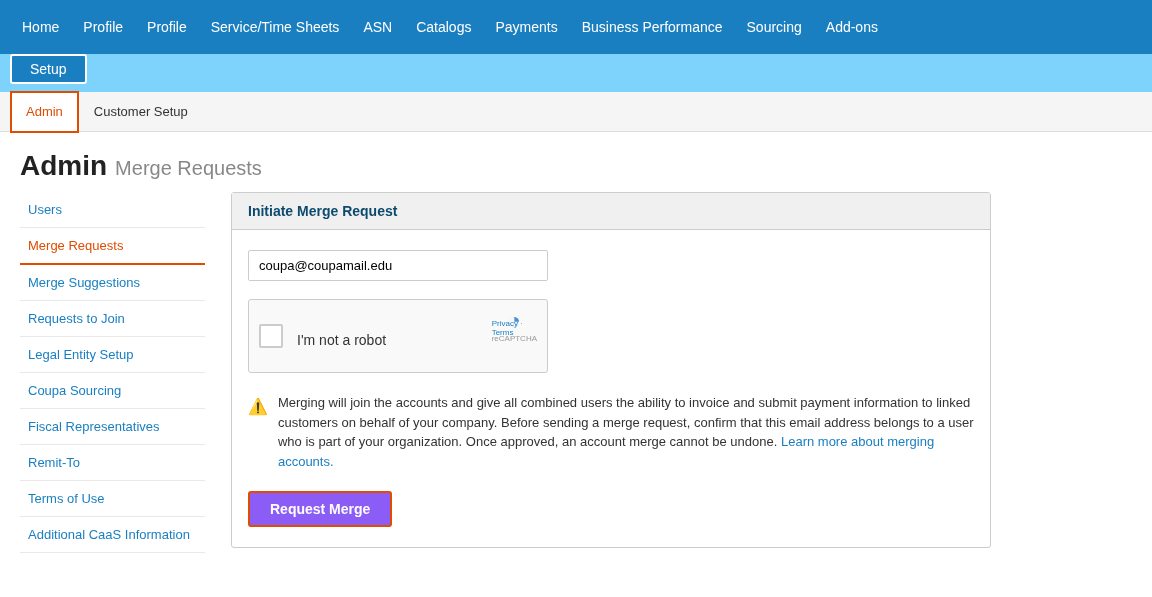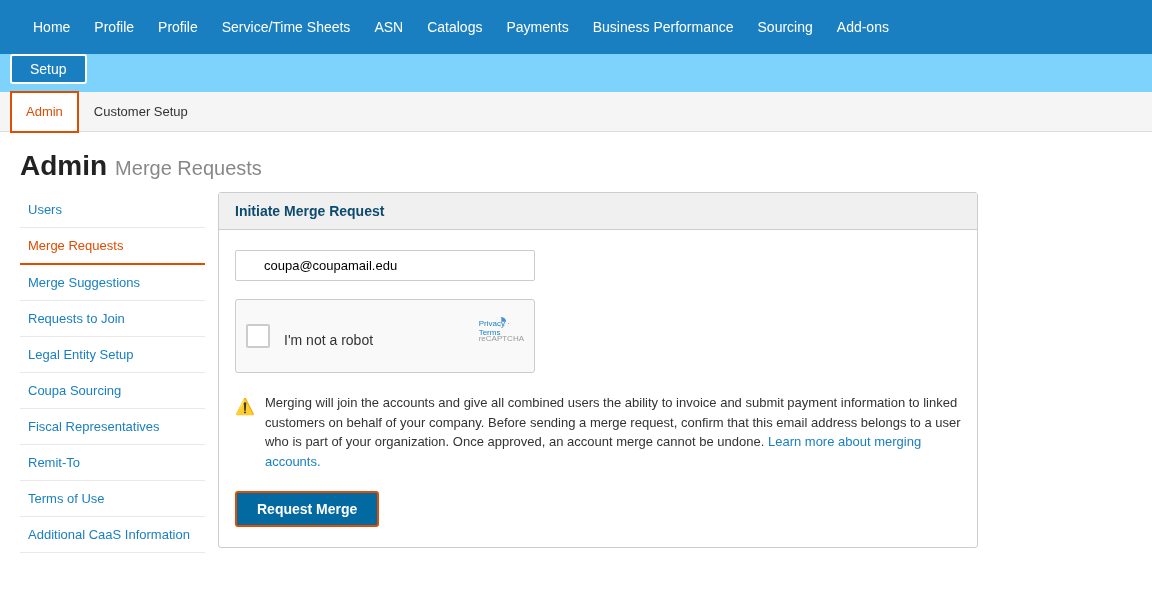--- a/index.html
+++ b/index.html
@@ -3,21 +3,21 @@
   <meta charset="utf-8">
   <style>
     * { box-sizing: border-box; margin: 0; padding: 0; }
     body { font-family: Arial, sans-serif; font-size: 13px; background: #fff; color: #333; }
 
     
     .top-nav {
       background: #1a7fc1;
       display: flex;
       align-items: center;
-      padding: 0 21px;
+      padding: 0 10px;
       height: 54px;
     }
     .top-nav a {
       color: #fff;
       text-decoration: none;
       padding: 0 12px;
       font-size: 14px;
       line-height: 54px;
       white-space: nowrap;
     }
@@ -76,21 +76,21 @@
     .page-subtitle {
       font-size: 20px;
       color: #888;
       font-weight: normal;
     }
 
     
     .main-layout {
       display: flex;
       padding: 0 20px;
-      gap: 13px;
+      gap: 26px;
     }
 
     
     .sidebar {
       width: 185px;
       flex-shrink: 0;
     }
     .sidebar-item {
       padding: 10px 0 10px 8px;
       border-bottom: 1px solid #e8e8e8;
@@ -122,21 +122,21 @@
       color: #0c4a6e;
       border-bottom: 1px solid #ccc;
     }
     .panel-body {
       padding: 20px 16px;
     }
 
     
     .email-input {
       width: 300px;
-      padding: 7px 28px;
+      padding: 7px 10px;
       border: 1px solid #ccc;
       border-radius: 2px;
       font-size: 13px;
       margin-bottom: 18px;
       display: block;
     }
 
     
     .captcha-box {
       border: 1px solid #ccc;
@@ -207,21 +207,21 @@
     .warning-text strong {
       font-weight: normal;
     }
     .warning-text a {
       color: #1a7fc1;
       text-decoration: none;
     }
 
     
     .request-merge-btn {
-      background: #0369a1;
+      background: #8b5cf6;
       color: #fff;
       border: 2px solid #e04c00;
       padding: 8px 20px;
       font-size: 14px;
       cursor: pointer;
       border-radius: 3px;
       font-weight: bold;
     }
 
     

